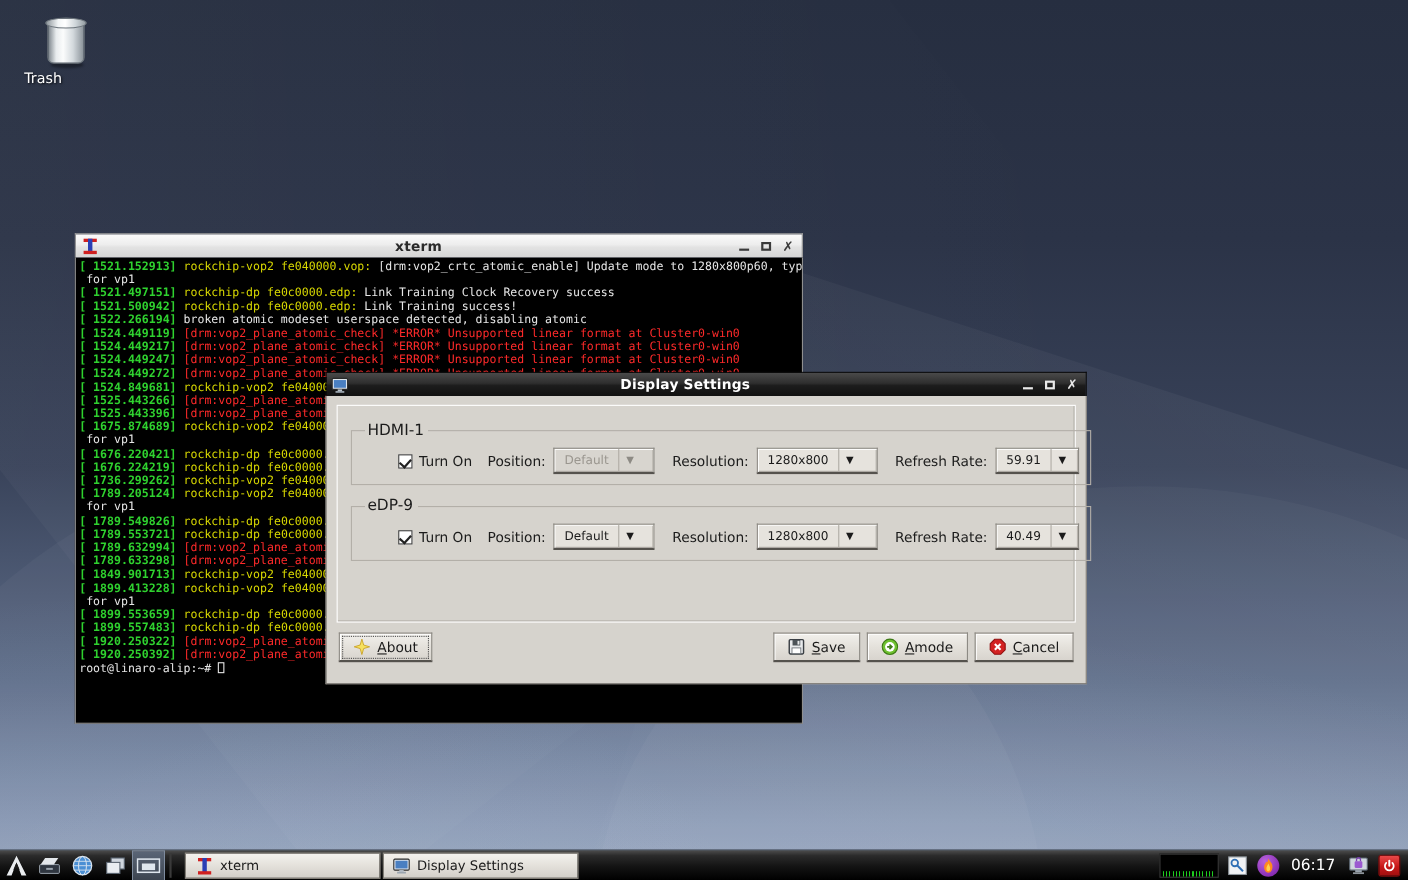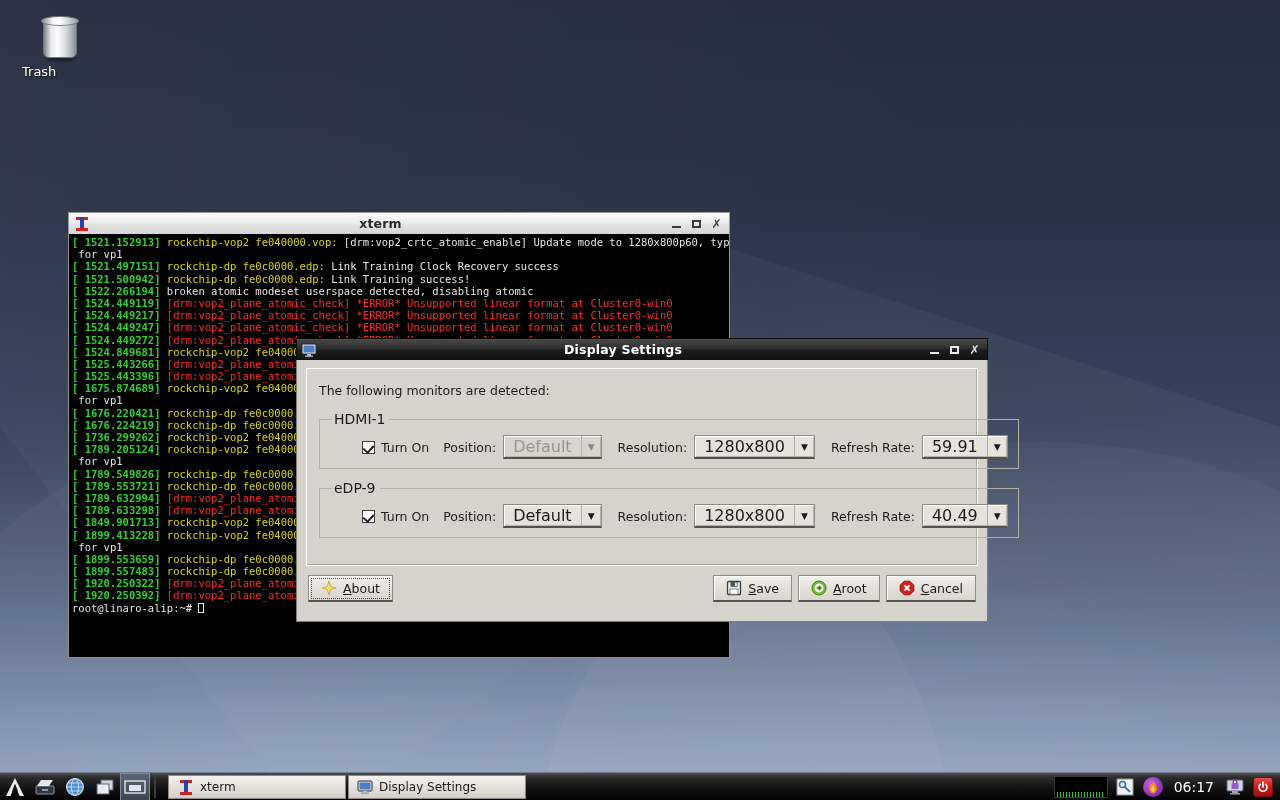--- a/index.html
+++ b/index.html
@@ -164,21 +164,21 @@
   .combo {
     display: flex; align-items: stretch; height: 24px;
     background: #e6e3dd;
     border: 1px solid #8d8a84;
     box-shadow: inset 1px 1px 0 #fdfdfc, inset -1px -1px 0 #b8b4ad;
     border-bottom: 2px solid #55524d;
     margin-right: 16px; cursor: pointer;
   }
   .combo .combo-text {
     display: flex; align-items: center; padding: 0 9px;
-    font-size: 16px; color: #1b1b1b; white-space: nowrap;
+    font-size: 11px; color: #1b1b1b; white-space: nowrap;
   }
   .combo .combo-arrow {
     width: 20px; display: flex; align-items: center; justify-content: center;
     border-left: 1px solid #b0aca5; font-size: 9px; color: #1b1b1b;
   }
   .combo.disabled { background: #d8d5cf; }
   .combo.disabled .combo-text { color: #9a968f; }
   .combo.disabled .combo-arrow { color: #8d8a84; }
 
   .ds-buttons {
@@ -305,21 +305,20 @@
         </div>
       <div class="tb-btn">
           <span class="glyph-max"></span>
         </div>
       <div class="tb-btn glyph-close">✗</div>
     </div>
   </div>
 
   <div id="ds-body">
     <div class="ds-inner-frame">
-      <div class="ds-heading">The following monitors are detected:</div>
 
       <fieldset class="monitor-group">
         <legend>HDMI-1</legend>
         <div class="ctl-row">
           <label class="chk-wrap">
             <span class="checkbox"></span>
             <span class="ctl-label">Turn On</span>
           </label>
           <span class="field-label">Position:</span>
           <div class="combo disabled" style="min-width:92px">
@@ -390,21 +389,21 @@
       </div>
 
       <div class="btn">
         <span class="btn-icon">
           <svg width="16" height="16" viewBox="0 0 16 16">
             <circle cx="8" cy="8" r="7" fill="#6fc12f" stroke="#3d7a16" stroke-width="1"></circle>
             <circle cx="8" cy="8" r="4.4" fill="#ffffff"></circle>
             <path d="M5.5 8 L9.2 8 M7.6 5.9 L9.8 8 L7.6 10.1" stroke="#3d7a16" stroke-width="1.5" fill="none"></path>
           </svg>
         </span>
-        <span><span class="accel">A</span><span>root</span></span>
+        <span><span class="accel">A</span><span>mode</span></span>
       </div>
 
       <div class="btn">
         <span class="btn-icon">
           <svg width="16" height="16" viewBox="0 0 16 16">
             <polygon points="5.2,1.2 10.8,1.2 14.8,5.2 14.8,10.8 10.8,14.8 5.2,14.8 1.2,10.8 1.2,5.2" fill="#d32222" stroke="#8e0f0f" stroke-width="1"></polygon>
             <path d="M5.4 5.4 L10.6 10.6 M10.6 5.4 L5.4 10.6" stroke="#ffffff" stroke-width="1.9"></path>
           </svg>
         </span>
         <span><span class="accel">C</span><span>ancel</span></span>

